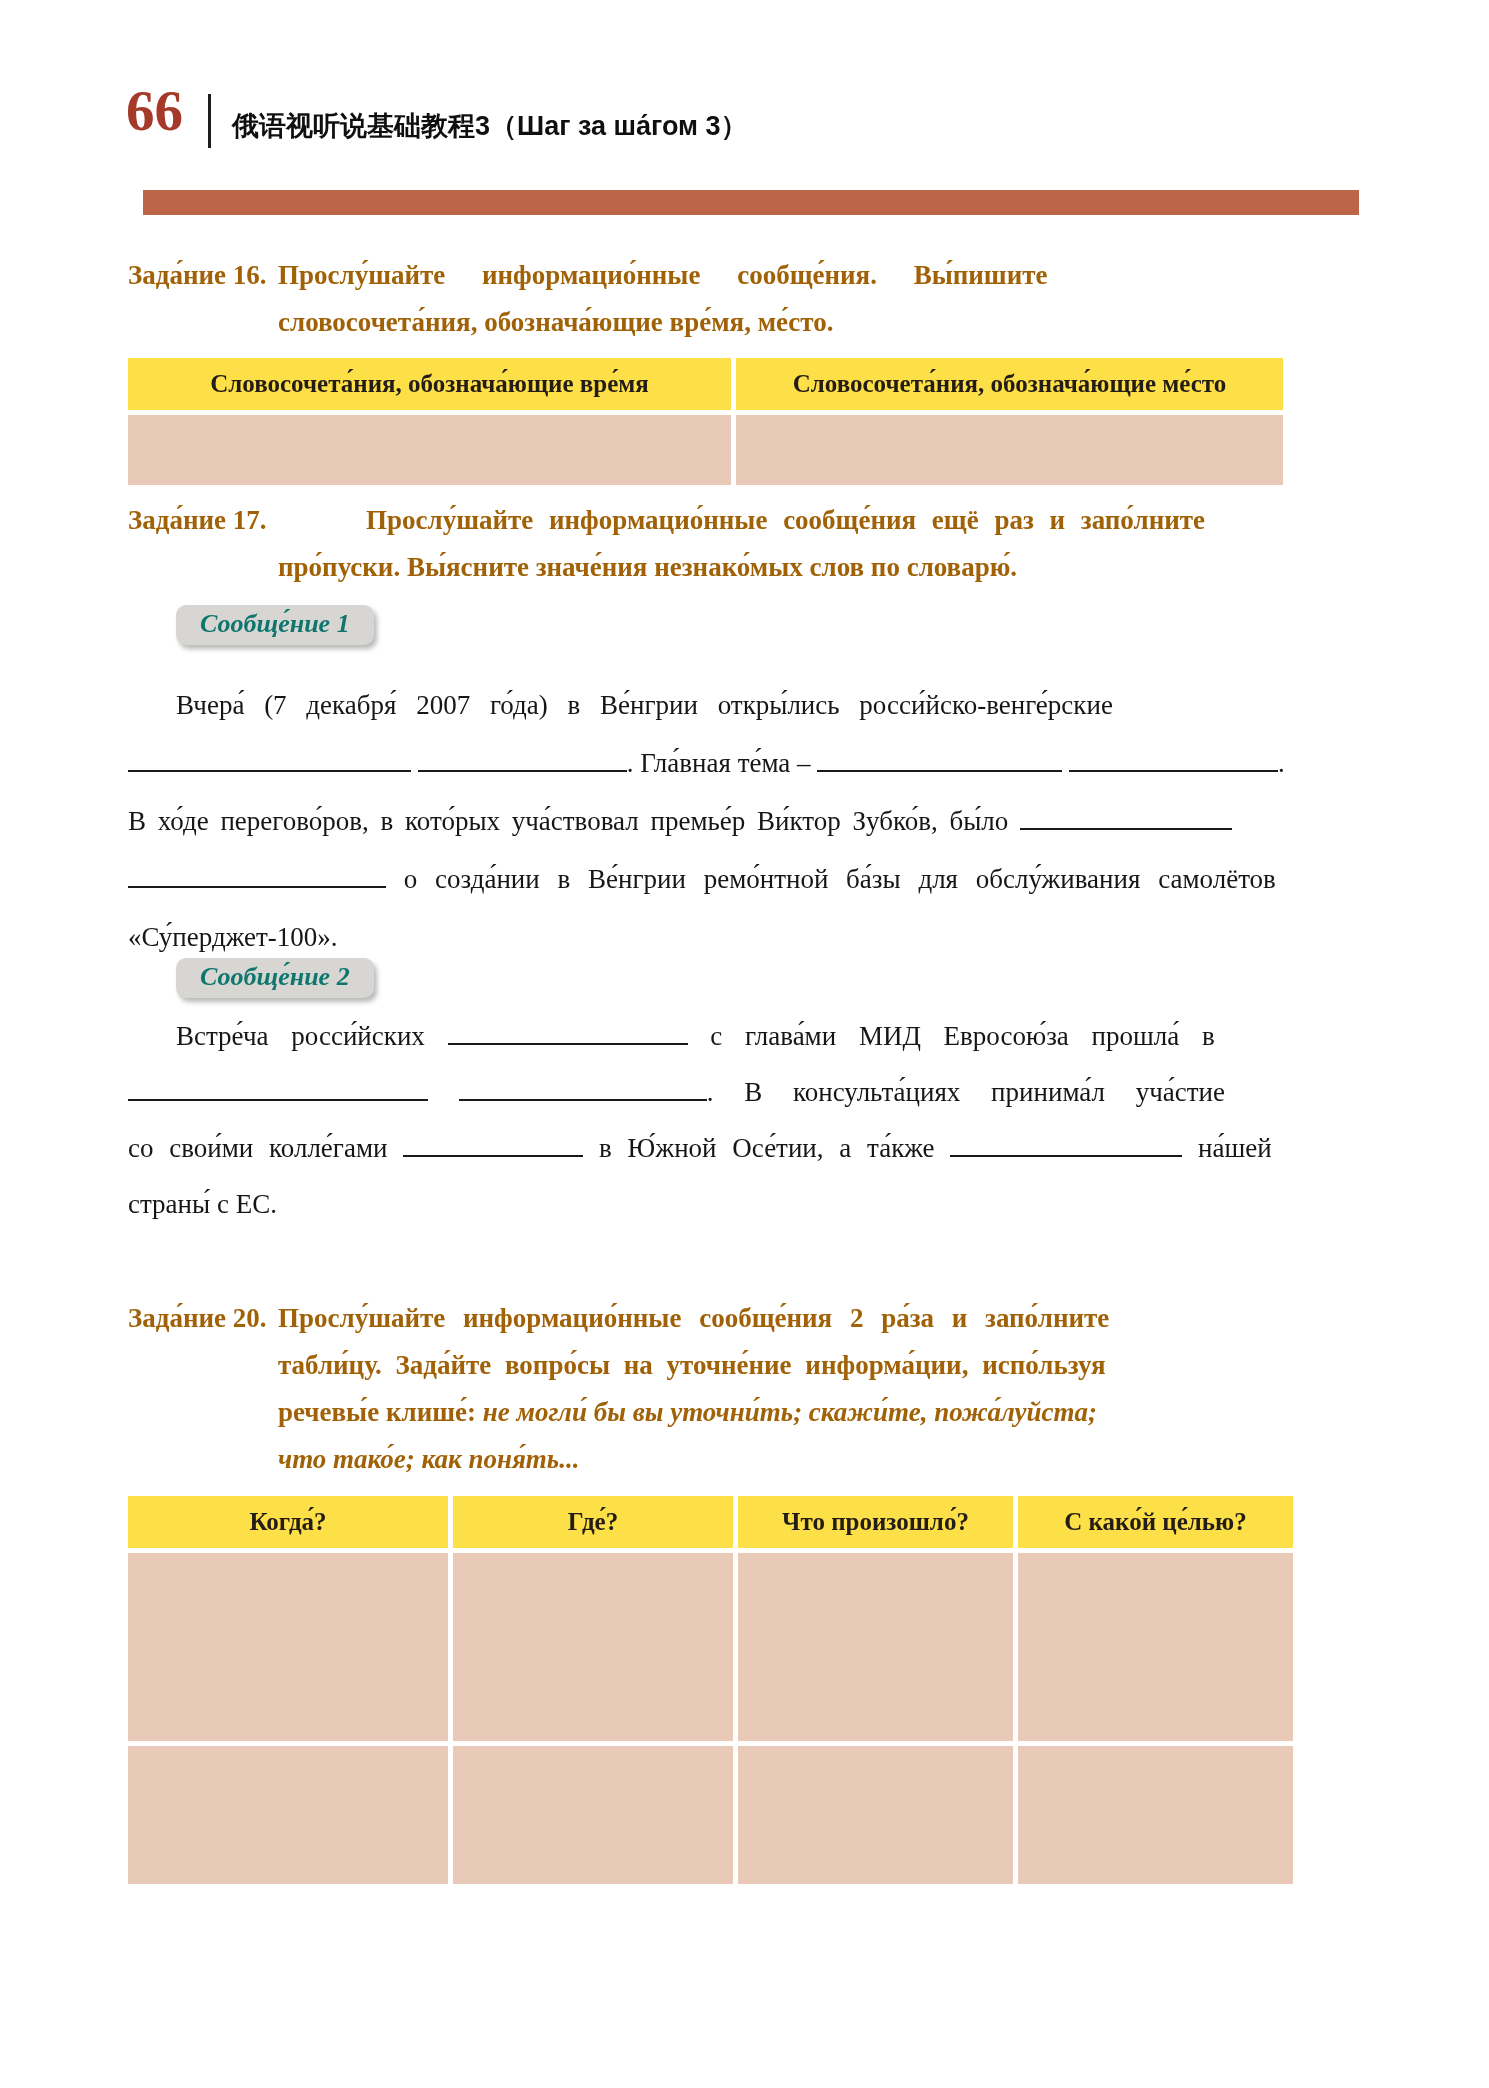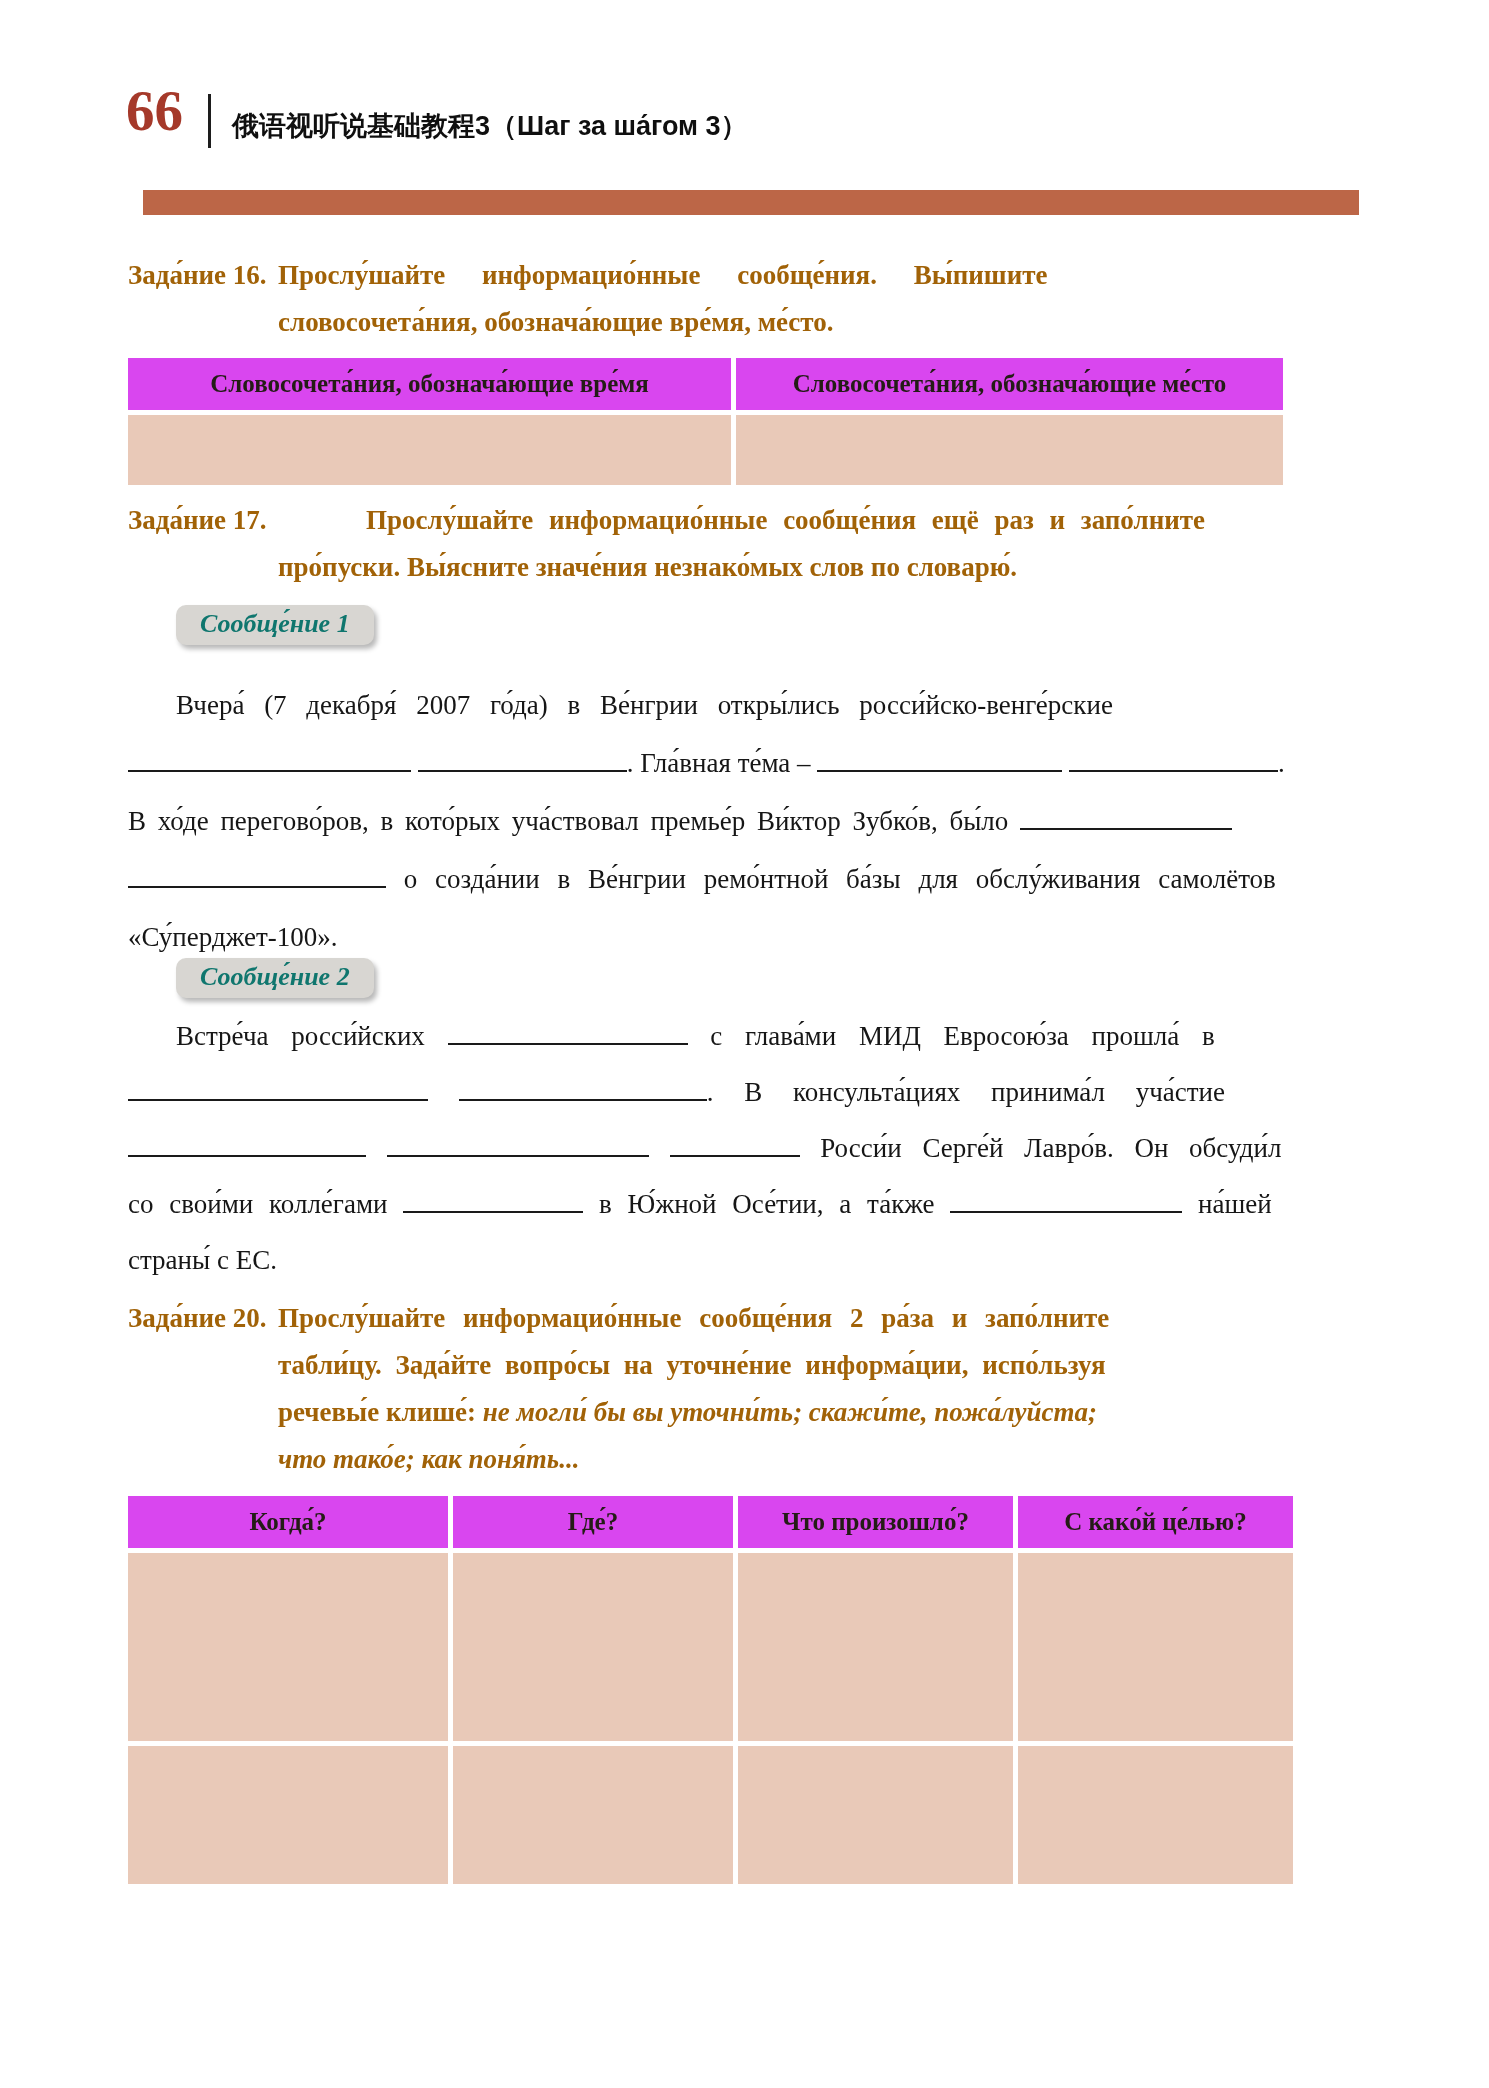--- a/index.html
+++ b/index.html
@@ -42,21 +42,21 @@
   .ws30{word-spacing:30px;}
   .ws11{word-spacing:11px;}
   .ws9{word-spacing:9px;text-align:center;}
   .ws7{word-spacing:7px;}
 
   
   .grid{position:absolute;left:128px;width:1165px;display:grid;gap:5px;}
   .tbl1{top:358px;grid-template-columns:603px 547px;grid-template-rows:52px 70px;}
   .tbl2{top:1496px;grid-template-columns:320px 280px 275px 275px;grid-template-rows:52px 188px 138px;}
   .th{
-    background:#d946ef;
+    background:#fde047;
     display:flex;align-items:center;justify-content:center;
     font-size:25px;font-weight:bold;color:#241c16;
     white-space:nowrap;
   }
   .td{background:#e9c9b8;}
 
   
   .pill{
     position:absolute;left:176px;
     background:#d8d6d2;border-radius:10px;
@@ -146,26 +146,20 @@
   <div class="para m2">
     <div class="pline indent m2l1">
       <span>Встре́ча росси́йских</span>
       <span class="bl" style="width:240px"></span>
       <span>с глава́ми МИД Евросою́за прошла́ в</span>
     </div>
     <div class="pline m2l2">
       <span class="bl" style="width:300px"></span>
       <span class="bl" style="width:248px"></span><span>. В консульта́циях принима́л уча́стие</span>
     </div>
-    <div class="pline m2l3">
-      <span class="bl" style="width:238px"></span>
-      <span class="bl" style="width:262px"></span>
-      <span class="bl" style="width:130px"></span>
-      <span>Росси́и Серге́й Лавро́в. Он обсуди́л</span>
-    </div>
     <div class="pline m2l4">
       <span>со свои́ми колле́гами</span>
       <span class="bl" style="width:180px"></span>
       <span>в Ю́жной Осе́тии, а та́кже</span>
       <span class="bl" style="width:232px"></span>
       <span>на́шей</span>
     </div>
     <div class="pline">страны́ с ЕС.</div>
   </div>
 

